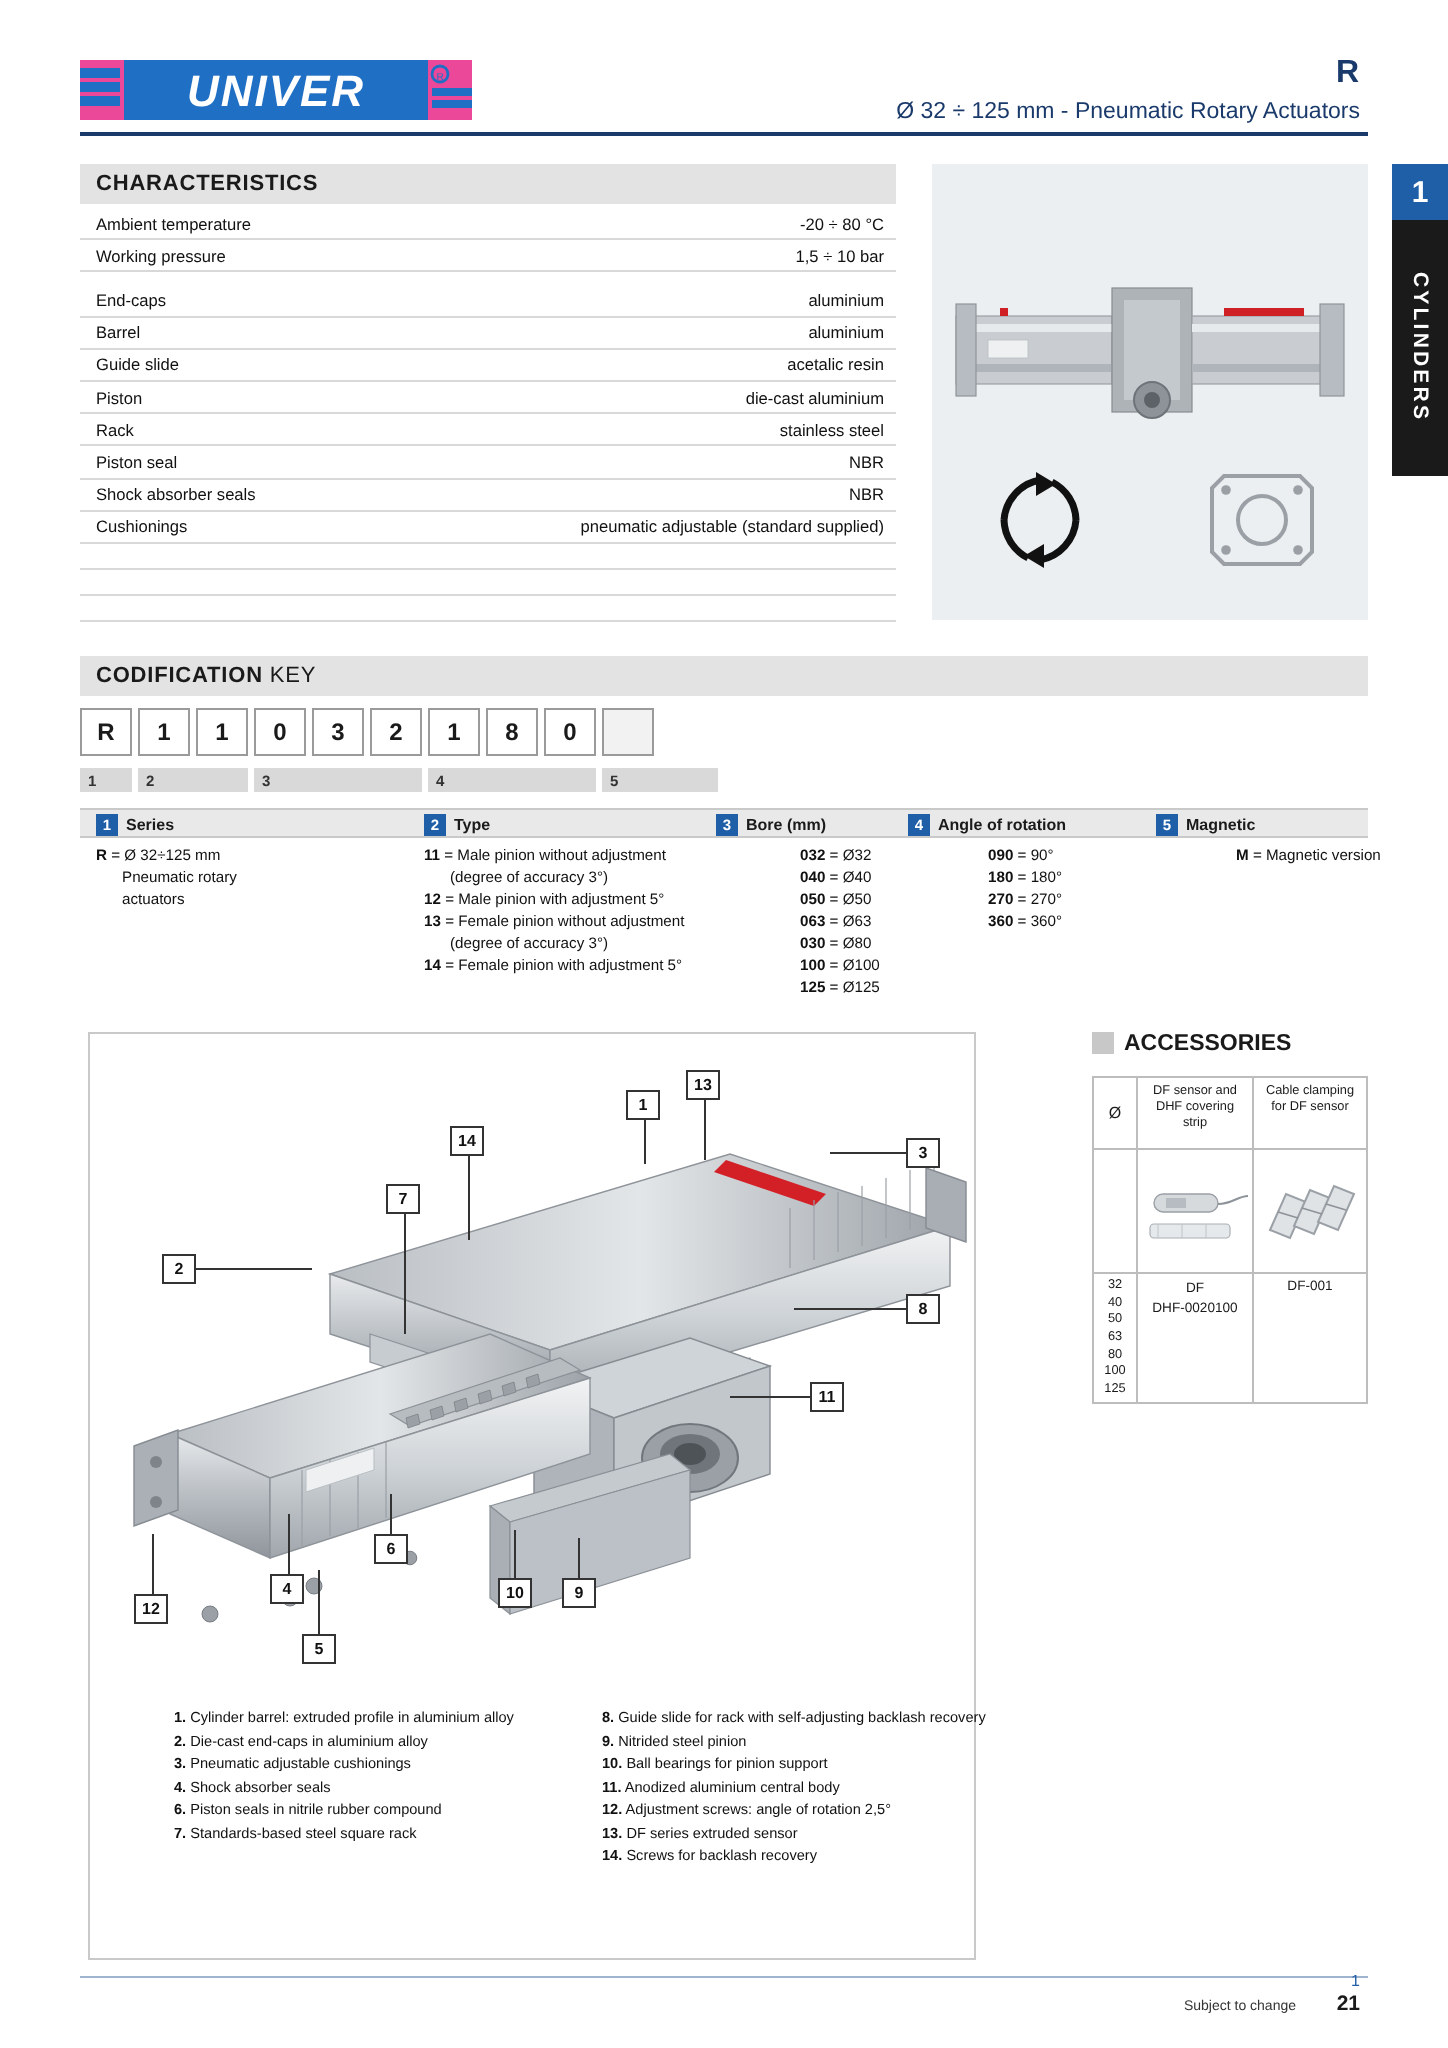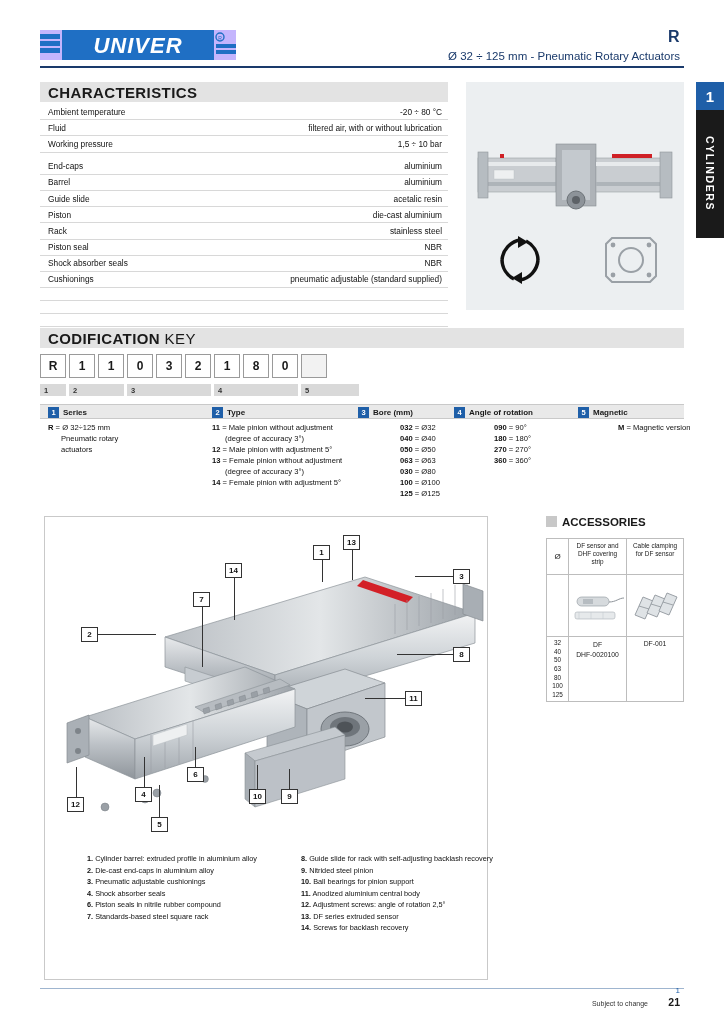--- a/index.html
+++ b/index.html
@@ -11,21 +11,21 @@
     color: #1a1a1a;
     position: relative;
     overflow: hidden;
   }
   .page { position:absolute; inset:0; }
 
   
   .header { position:absolute; left:0; top:0; width:724px; height:72px; }
   .logo-box {
     position:absolute; left:40px; top:30px; width:196px; height:30px;
-    background:#c4b5fd;
+    background:#ec4899;
   }
   .logo-svg { display:block; }
   .hdr-right { position:absolute; right:44px; top:28px; text-align:right; }
   .hdr-r { font-size:16px; font-weight:bold; color:#1a3a6b; letter-spacing:0.5px;}
   .hdr-sub { font-size:11.5px; color:#1a3a6b; margin-top:4px; }
 
   .hdr-rule { position:absolute; left:40px; top:66px; width:644px; height:2px; background:#1a3a6b; }
 
   
   .tab-num {
@@ -37,21 +37,21 @@
     position:absolute; right:0; top:110px; width:28px; height:128px;
     background:#1a1a1a; color:#fff;
     display:flex; align-items:center; justify-content:center;
   }
   .tab-label span {
     writing-mode: vertical-rl; font-size:10.5px; letter-spacing:1.6px; font-weight:bold;
   }
 
   
   .sect-title {
-    font-size:15px; font-weight:bold; color:#1a1a1a; letter-spacing:0.4px;
+    font-size:11px; font-weight:bold; color:#1a1a1a; letter-spacing:0.4px;
   }
   .sect-title .light { font-weight:normal; }
   .char-head {
     position:absolute; left:40px; top:82px; width:408px; height:20px;
     background:#e3e3e3; display:flex; align-items:center; padding-left:8px;
   }
   .char-table { position:absolute; left:40px; top:104px; width:408px; }
   .char-row { display:flex; justify-content:space-between; font-size:8.3px;
               padding:2.6px 6px 2.6px 8px; border-bottom:1px solid #d8d8d8; }
   .char-row .k { color:#111; }
@@ -177,24 +177,20 @@
   </div>
 
   <div class="char-head">
     <div class="sect-title">CHARACTERISTICS</div>
   </div>
 
   <div class="char-table">
     <div class="char-row">
       <span class="k">Ambient temperature</span>
       <span class="v">-20 ÷ 80 °C</span>
-    </div>
-    <div class="char-row">
-      <span class="k">Fluid</span>
-      <span class="v">filtered air, with or without lubrication</span>
     </div>
     <div class="char-row">
       <span class="k">Working pressure</span>
       <span class="v">1,5 ÷ 10 bar</span>
     </div>
     <div class="char-gap"></div>
     <div class="char-row">
       <span class="k">End-caps</span>
       <span class="v">aluminium</span>
     </div>

